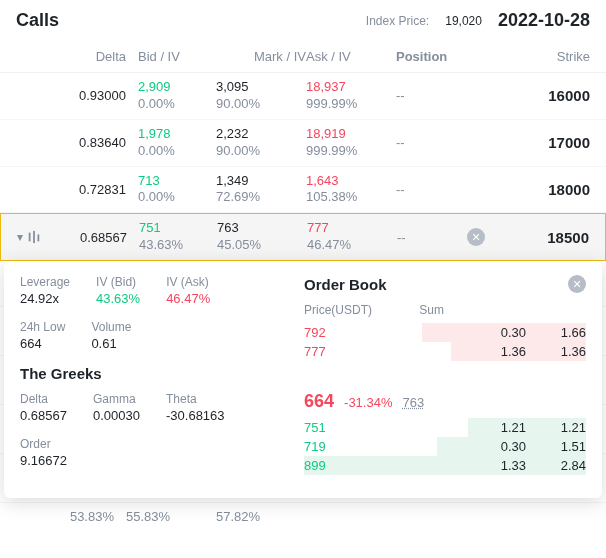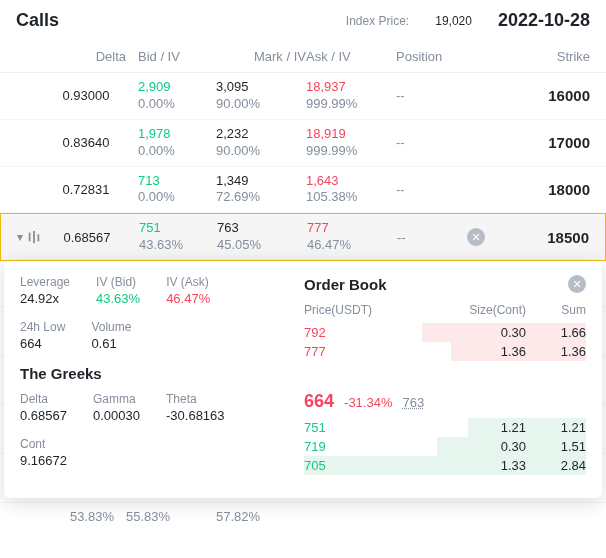--- a/index.html
+++ b/index.html
@@ -7,21 +7,21 @@
     font-family: -apple-system, BlinkMacSystemFont, "Segoe UI", Arial, sans-serif;
     background: #fff;
     color: #1e2329;
     width: 606px;
     font-size: 13px;
   }
   .header {
     display: flex;
     align-items: center;
     padding: 10px 16px;
-    gap: 26px;
+    gap: 16px;
   }
   .header-title {
     font-size: 18px;
     font-weight: 600;
     flex: 1;
   }
   .index-price-label { color: #848e9c; font-size: 12px; }
   .index-price-value { color: #1e2329; font-size: 12px; }
   .expiry-date { font-size: 18px; font-weight: 700; }
   .cols-header {
@@ -29,35 +29,35 @@
     padding: 8px 16px;
     color: #848e9c;
     font-size: 13px;
     border-bottom: 1px solid #eef0f2;
   }
   .col-toggle { width: 30px; }
   .col-delta { width: 80px; text-align: right; }
   .col-bid { width: 90px; text-align: left; padding-left: 12px; }
   .col-mark { width: 90px; text-align: right; }
   .col-ask { width: 90px; text-align: left; }
-  .col-pos { width: 70px; text-align: left; }
+  .col-pos { width: 70px; text-align: left; font-weight: bold; }
   .col-strike { flex:1; text-align: right; }
   .row {
     display: flex;
     align-items: center;
     padding: 6px 16px;
     border-bottom: 1px solid #f5f5f5;
     position: relative;
   }
   .row.selected {
     border: 1px solid #f0b90b;
     background: #f5f5f5;
   }
   .row-toggle { width: 30px; display:flex; align-items:center; gap:4px; color:#848e9c; }
-  .row-delta { width: 80px; text-align: center; font-size: 13px; }
+  .row-delta { width: 80px; text-align: right; font-size: 13px; }
   .price-cell { width: 90px; padding-left: 12px; }
   .price-cell.mark, .price-cell.ask, .price-cell.bid { padding-left:0; }
   .price-top { font-size: 13px; line-height:1.3; }
   .price-sub { font-size: 13px; color:#848e9c; line-height:1.3; }
   .bid .price-top { color:#0ecb81; }
   .ask .price-top { color:#f6465d; }
   .mark .price-top { color:#1e2329; }
   .row-pos { width:70px; color:#848e9c; }
   .row-strike { flex:1; text-align:right; font-size:15px; font-weight:700; }
   .close-circle {
@@ -271,34 +271,33 @@
         <div class="stat-label">Gamma</div>
         <div class="stat-value">0.00030</div>
       </div>
       <div class="stat-block">
         <div class="stat-label">Theta</div>
         <div class="stat-value">-30.68163</div>
       </div>
     </div>
     <div class="stat-grid" style="margin-top:8px">
       <div class="stat-block">
-        <div class="stat-label">Cont</div>
+        <div class="stat-label">Order</div>
         <div class="stat-value">9.16672</div>
       </div>
     </div>
   </div>
 
   <div class="orderbook">
     <div class="ob-header">
       <span class="ob-title">Order Book</span>
       <span class="close-circle">✕</span>
     </div>
     <div class="ob-cols">
       <div class="obc-price">Price(USDT)</div>
-      <div class="obc-size">Size(Cont)</div>
       <div class="obc-sum">Sum</div>
     </div>
     <div id="ob-asks">
         <div class="ob-row">
           <div class="ob-depth" style="width:58%"></div>
           <div class="obc-price">792</div>
           <div class="obc-size">0.30</div>
           <div class="obc-sum">1.66</div>
         </div>
         <div class="ob-row">
@@ -321,21 +320,21 @@
           <div class="obc-sum">1.21</div>
         </div>
         <div class="ob-row bid">
           <div class="ob-depth" style="width:53%"></div>
           <div class="obc-price">719</div>
           <div class="obc-size">0.30</div>
           <div class="obc-sum">1.51</div>
         </div>
         <div class="ob-row bid">
           <div class="ob-depth" style="width:100%"></div>
-          <div class="obc-price">705</div>
+          <div class="obc-price">899</div>
           <div class="obc-size">1.33</div>
           <div class="obc-sum">2.84</div>
         </div>
       </div>
   </div>
 </div>
 
 <div class="partial-strikes" id="partial-strikes">
     <div class="partial-row">000</div>
     <div class="partial-row">000</div>

